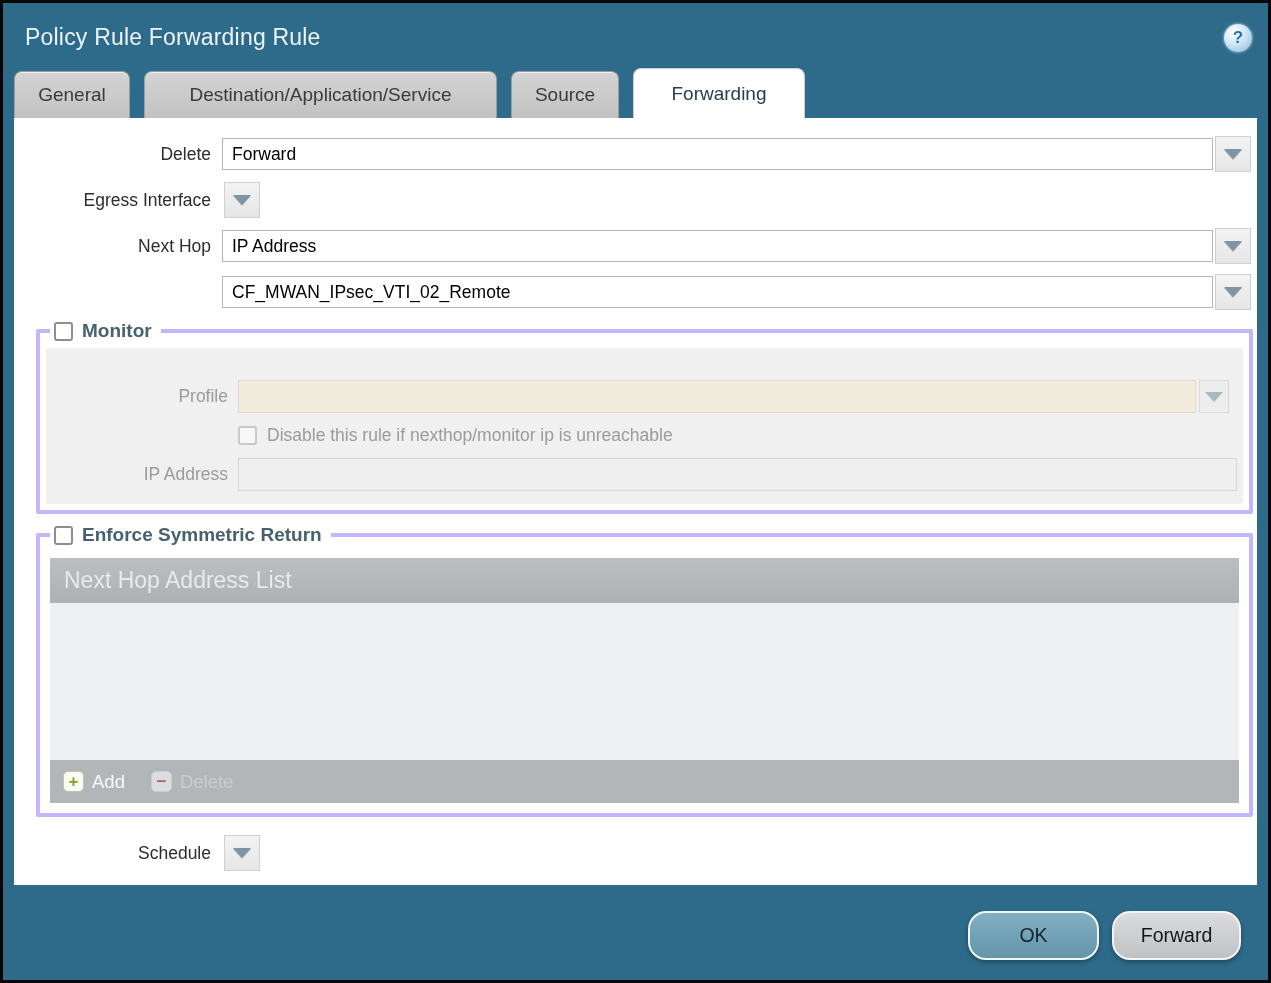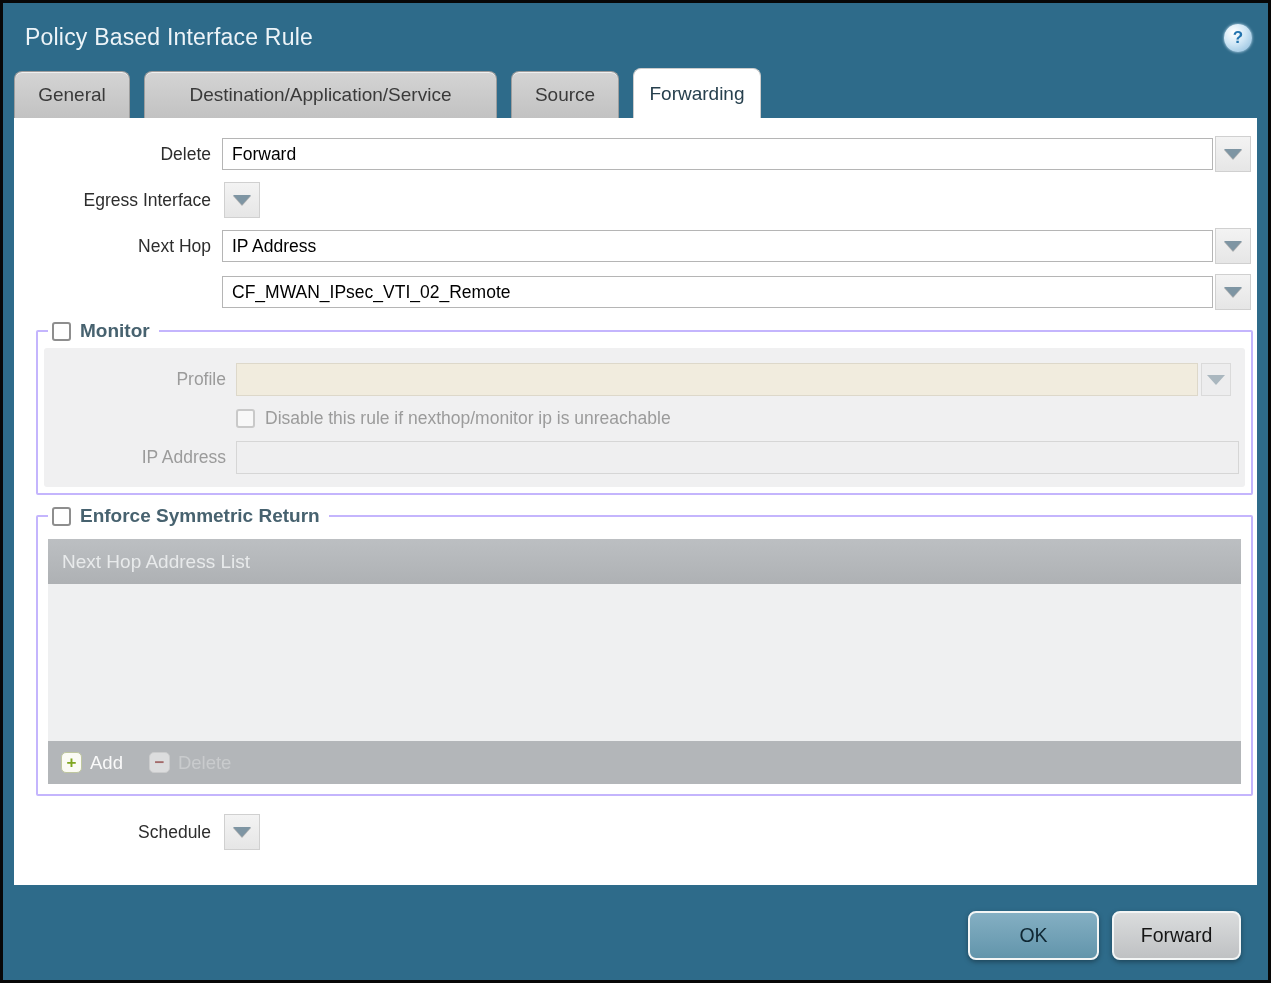--- a/index.html
+++ b/index.html
@@ -35,21 +35,21 @@
     background:linear-gradient(#d4d4d4,#c2c2c2);
     border:1px solid #9d9d9d; border-bottom:none;
     border-radius:8px 8px 0 0;
     display:flex; align-items:center; justify-content:center;
     font-size:19px; color:#3a3a3a; cursor:pointer;
     box-shadow:inset 0 1px 0 rgba(255,255,255,.65);
   }
   .tab-general { width:116px; }
   .tab-source { width:108px; }
   .tab-dest { width:353px; }
-  .tab-forwarding { width:128px; }
+  .tab-forwarding { width:172px; }
   .tab.active {
     height:50px; background:#ffffff; border-color:#cccccc;
     color:#27404E; box-shadow:none;
   }
   
   .content {
     margin:0 11px; height:767px; background:#ffffff;
     padding-top:18px; overflow:hidden;
   }
   .form-row { display:flex; align-items:center; height:36px; margin:0 6px 10px 0; }
@@ -65,82 +65,82 @@
     display:flex; align-items:center; justify-content:center; cursor:pointer;
   }
   .dd-tri {
     width:0; height:0;
     border-left:9px solid transparent; border-right:9px solid transparent;
     border-top:10px solid #7E95A3;
     filter:drop-shadow(0 1px 0 rgba(0,0,0,.25));
   }
   
   fieldset.section {
-    border:2px solid #c4b5fd; border-radius:2px;
+    border:4px solid #c4b5fd; border-radius:2px;
     margin:10px 4px 0 22px; padding:6px;
   }
   .section-legend { display:flex; align-items:center; gap:9px; padding:0 9px 0 4px; margin-left:4px; }
   .section-title { font-size:19px; font-weight:bold; color:#47626F; }
   .cb {
     width:19px; height:19px; border:2px solid #8E8E8E; border-radius:3px;
     background:#fff; cursor:pointer; flex:none;
   }
   .cb.disabled { border-color:#C9C9C9; background:#F8F8F8; cursor:default; }
   
-  .monitor-panel { background:#F0F0F1; border-radius:3px; padding:15px 0 13px 0; }
+  .monitor-panel { background:#F0F0F1; border-radius:3px; padding:32px 0 13px 0; }
   .panel-row { display:flex; align-items:center; margin-bottom:12px; }
   .panel-row:last-child { margin-bottom:0; }
   .panel-label { width:182px; text-align:right; margin-right:10px; font-size:17.5px; color:#9B9B9B; flex:none; }
   .profile-input { flex:1; height:33px; background:#F1ECDE; border:1px solid #DDD8CA; font-family:inherit; }
   .dd-btn.dd-disabled { width:30px; height:33px; margin-left:3px; margin-right:14px;
     background:#EDEDEE; border:1px solid #DADADA; cursor:default; }
   .dd-btn.dd-disabled .dd-tri { border-top-color:#AAB7BF; filter:none; }
   .disable-text { font-size:17.5px; color:#9B9B9B; margin-left:10px; }
   .indent { margin-left:192px; }
   .gray-input { flex:1; height:33px; background:#EFEFF0; border:1px solid #D6D6D6; margin-right:6px; font-family:inherit; }
   
   .nh-table { margin:6px 4px 4px 4px; }
   .table-header {
     height:45px; background:linear-gradient(#BCBFC2,#AEB1B4);
     display:flex; align-items:center; padding-left:14px;
-    font-size:19px; color:#E8EAEB;
+    font-size:23px; color:#E8EAEB;
   }
   .table-body { height:157px; background:#EFF0F1; }
   .table-footer {
     height:43px; background:#B3B6B9;
     display:flex; align-items:center; padding-left:13px; gap:26px;
   }
   .tool-btn { display:flex; align-items:center; gap:8px; font-size:18.5px; color:#FAFAFA; cursor:pointer; }
   .tool-icon {
     width:21px; height:21px; border-radius:5px; flex:none;
     display:flex; align-items:center; justify-content:center;
     font-weight:bold; font-size:17px; line-height:1;
   }
   .add-icon { background:#FBFBF4; border:1px solid #BFC79F; color:#7FA61F; }
   .tool-btn.disabled { color:#C9CBCD; cursor:default; }
   .del-icon { background:#DCDDDE; border:1px solid #CBCCCD; color:#A36A6A; }
   .schedule-row { margin-top:18px; }
   
   .footer { display:flex; justify-content:flex-end; gap:13px; padding:26px 27px 0 0; }
   .btn {
-    height:49px; border-radius:8px; border:2px solid #F3F5F5;
+    height:49px; border-radius:18px; border:2px solid #F3F5F5;
     font-size:19.5px; font-family:inherit;
     display:flex; align-items:center; justify-content:center;
     box-shadow:0 2px 5px rgba(0,0,0,.35); cursor:pointer;
   }
   .btn-ok { width:131px; background:linear-gradient(#84AFC3,#6295AB); color:#0F2733; }
   .btn-cancel { width:129px; background:linear-gradient(#DADCDD,#BFC1C3); color:#151515; }
 </style>
 </head>
 <body>
 
 <div class="window">
 
   <div class="titlebar">
-    <div class="title">Policy Based Interface Rule</div>
+    <div class="title">Policy Rule Forwarding Rule</div>
     <div class="help-btn">?</div>
   </div>
 
   <div class="tabstrip">
     <div class="tab tab-general">General</div>
     <div class="tab tab-dest">Destination/Application/Service</div>
     <div class="tab tab-source">Source</div>
     <div class="tab tab-forwarding active">Forwarding</div>
   </div>
 

